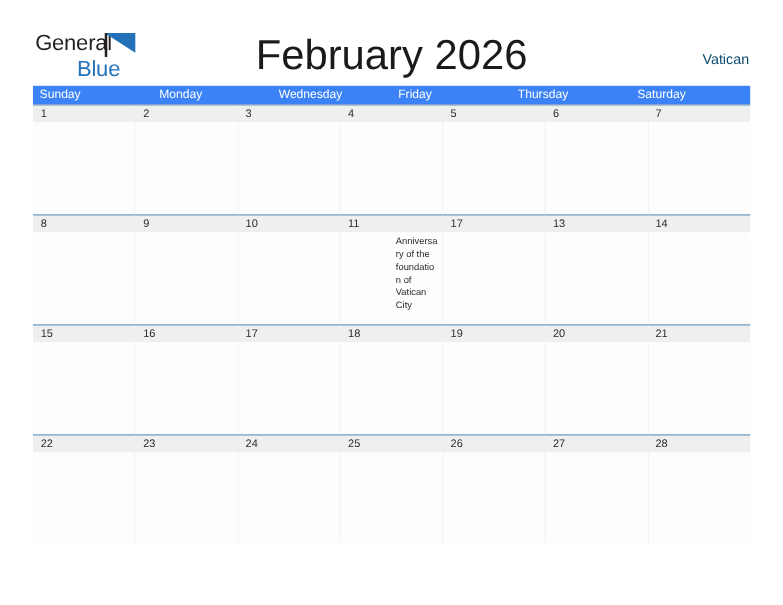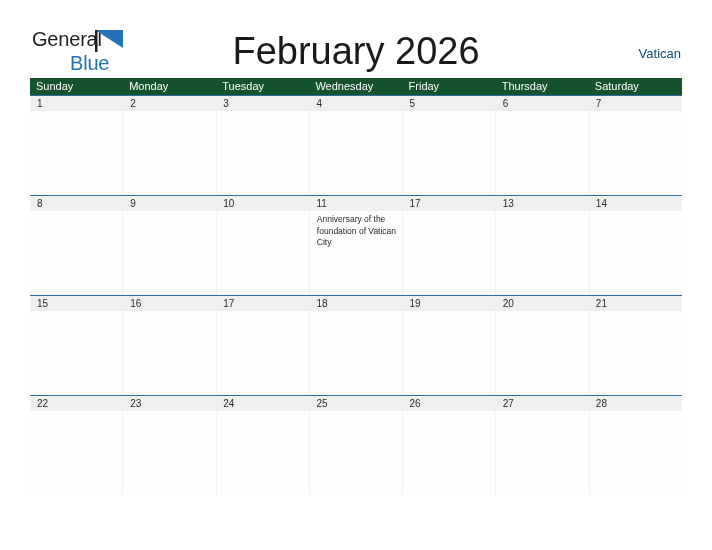--- a/index.html
+++ b/index.html
@@ -95,21 +95,21 @@
     position: absolute;
     left: 30px;
     top: 78px;
     width: 652px;
   }
 
   .dow-row {
     display: flex;
     width: 652px;
     height: 17px;
-    background: #14532d;
+    background: #3b82f6;
   }
   .dow-cell {
     flex: 1 1 0;
     color: #ffffff;
     font-size: 11px;
     line-height: 17px;
     padding-left: 6px;
     box-sizing: border-box;
     font-family: "Liberation Sans", sans-serif;
     white-space: nowrap;
@@ -154,20 +154,21 @@
     width: 652px;
     height: 98px;
     display: flex;
   }
   .day-cell {
     flex: 1 1 0;
     box-sizing: border-box;
     border-right: 1px solid #f2f2f2;
     position: relative;
     padding: 0;
+    margin-left: 43px;
   }
   .day-cell:last-child {
     border-right: none;
   }
 
   .events {
     position: absolute;
     left: 7px;
     top: 18px;
     right: 4px;
@@ -202,21 +203,20 @@
     <div class="cal-title">February 2026</div>
 
     <div class="region-label">Vatican</div>
   </div>
 
   <div class="calendar">
 
     <div class="dow-row">
       <div class="dow-cell">Sunday</div>
       <div class="dow-cell">Monday</div>
-      <div class="dow-cell">Tuesday</div>
       <div class="dow-cell">Wednesday</div>
       <div class="dow-cell">Friday</div>
       <div class="dow-cell">Thursday</div>
       <div class="dow-cell">Saturday</div>
     </div>
 
     <div id="weeks-container">
         <div class="week-row">
           <div class="cells-row">
             <div class="day-cell"></div>

